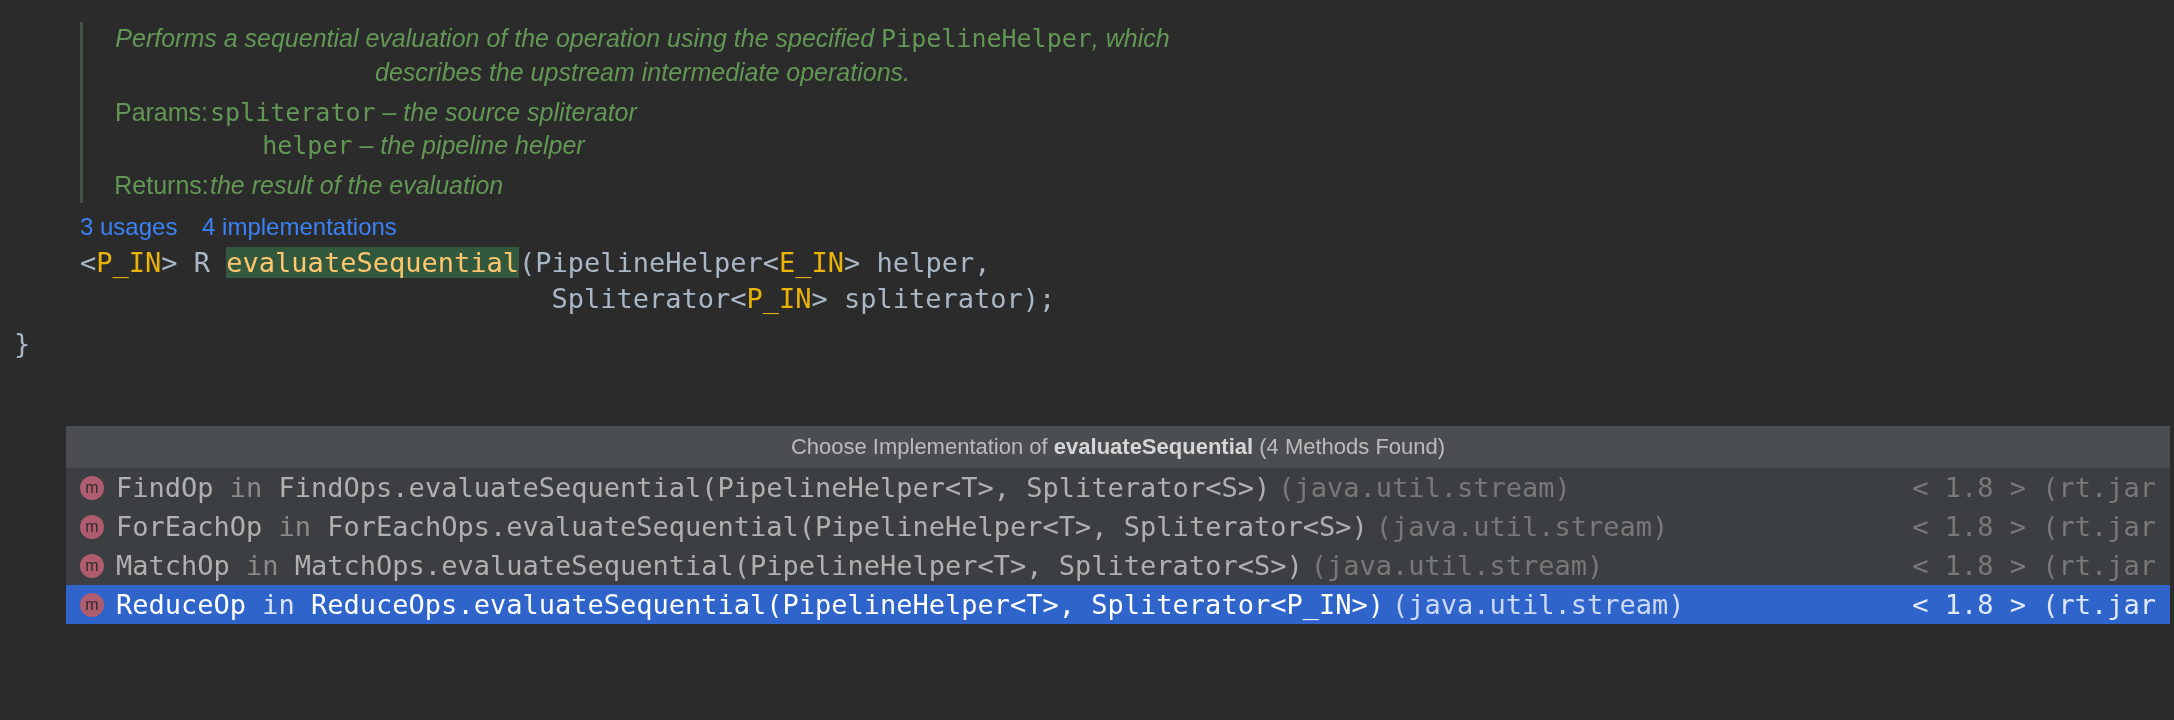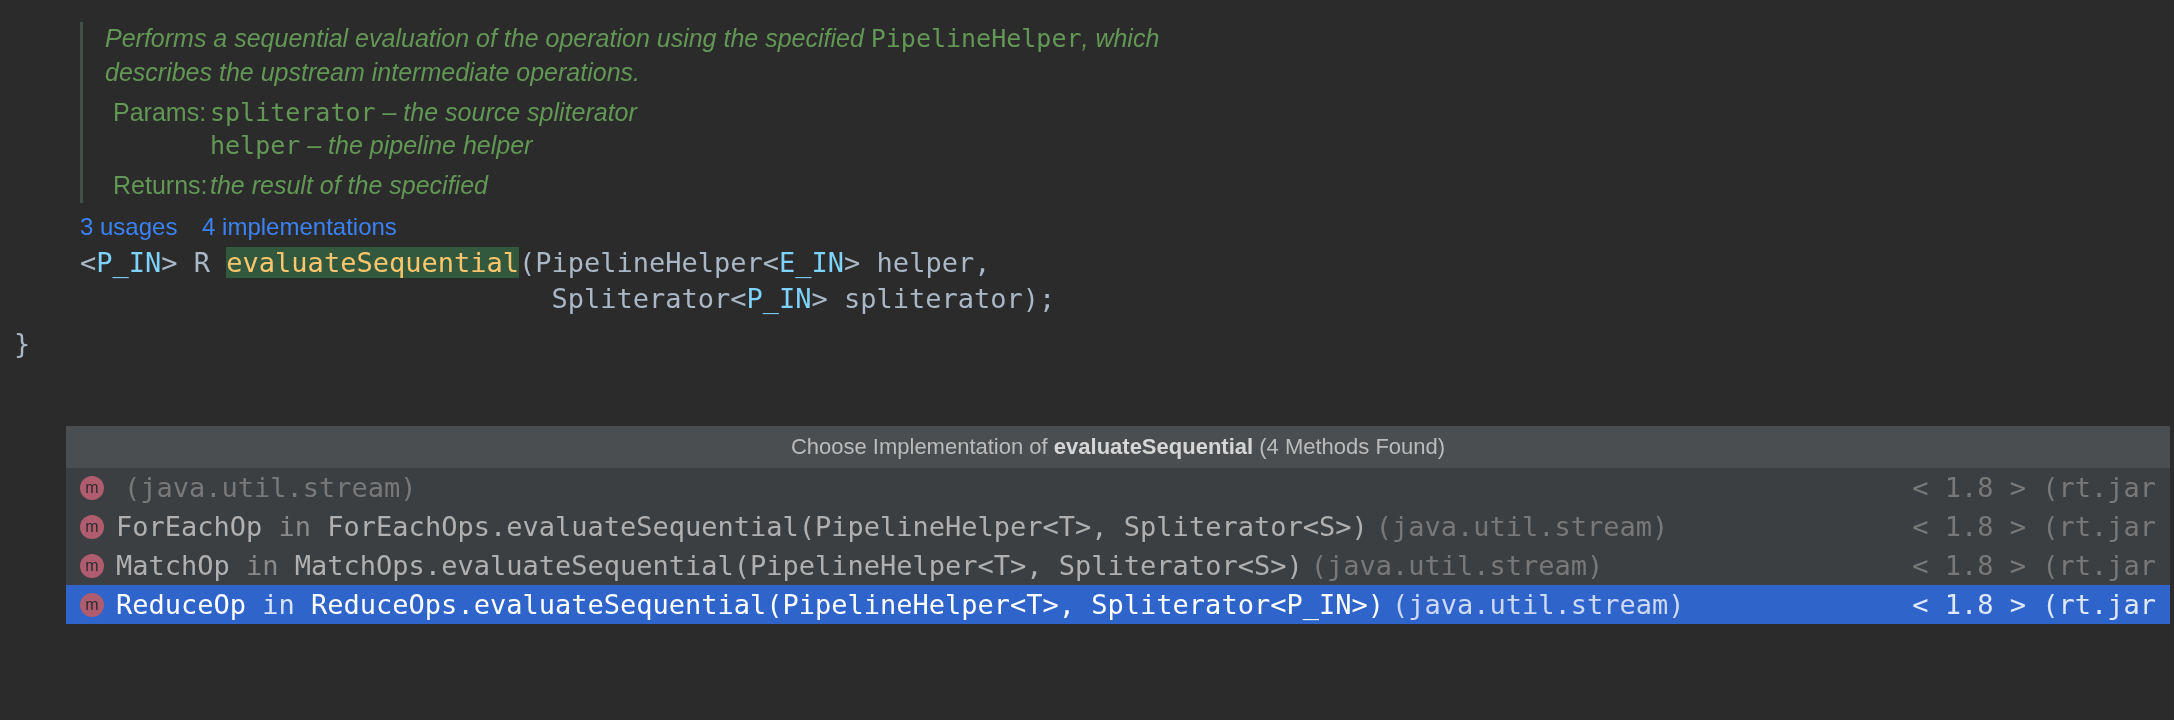--- a/index.html
+++ b/index.html
@@ -20,20 +20,21 @@
   .javadoc {
     margin: 22px 0 0 80px;
     border-left: 3px solid #455049;
     padding-left: 22px;
     color: #629755;
     font-style: italic;
     font-family: -apple-system, "Segoe UI", "Helvetica Neue", Arial, sans-serif;
     font-size: 25px;
     line-height: 1.35;
     max-width: 1100px;
+    text-align: center;
   }
   .javadoc .codeword { font-family: "Menlo","Consolas",monospace; font-style: normal; }
   .javadoc-row {
     display: flex;
     margin-top: 6px;
   }
   .javadoc-row .tag {
     width: 105px;
     padding-left: 8px;
     font-style: normal;
@@ -52,21 +53,21 @@
     font-size: 27px;
     line-height: 1.35;
     white-space: pre;
   }
   .brace {
     margin: 10px 0 0 14px;
     font-size: 27px;
     color: #a9b7c6;
   }
   .punct { color: #a9b7c6; }
-  .generic { color: #7dd3fc; }
+  .generic { color: #eab308; }
   .ret    { color: #a9b7c6; }
   .method { color: #ffc66d; }
   .method.hl { background: #32593d; }
   .type   { color: #a9b7c6; }
   .param  { color: #a9b7c6; }
   
   .popup {
     position: absolute;
     left: 66px;
     right: 4px;
@@ -127,40 +128,40 @@
     <div class="javadoc-row">
       <div class="tag">Params:</div>
       <div class="body">
         <p><span class="pname">spliterator</span><span> – the source spliterator</span></p>
         <p><span class="pname">helper</span><span> – the pipeline helper</span></p>
       </div>
     </div>
     <div class="javadoc-row">
       <div class="tag">Returns:</div>
       <div class="body">
-        <p>the result of the specified</p>
+        <p>the result of the evaluation</p>
       </div>
     </div>
   </div>
 
   <div class="hints">
     <span>3 usages</span>
     <span>4 implementations</span>
   </div>
 
   <div class="code"><span class="punct">&lt;</span><span class="generic">P_IN</span><span class="punct">&gt;</span><span class="ret"> R </span><span class="method hl">evaluateSequential</span><span class="punct">(</span><span class="type">PipelineHelper</span><span class="punct">&lt;</span><span class="generic">E_IN</span><span class="punct">&gt;</span><span class="param"> helper</span><span class="punct">,</span>
 <span>                             </span><span class="type">Spliterator</span><span class="punct">&lt;</span><span class="generic">P_IN</span><span class="punct">&gt;</span><span class="param"> spliterator</span><span class="punct">);</span></div>
 
   <div class="brace">}</div>
 
   <div class="popup">
     <div class="popup-title">
       <span>Choose Implementation of </span><span class="bold">evaluateSequential</span><span> (4 Methods Found)</span>
     </div>
     <div id="popup-list">
-        <div class="popup-item"><span class="micon">m</span><span class="pkg">(java.util.stream)</span><span class="spacer"></span><span class="meta">&lt; 1.8 &gt; (rt.jar</span></div>
+        <div class="popup-item"><span class="micon">m</span><span class="sig"><span>FindOp</span><span class="kw"> in </span><span>FindOps.evaluateSequential(PipelineHelper&lt;T&gt;, Spliterator&lt;S&gt;)</span></span><span class="pkg">(java.util.stream)</span><span class="spacer"></span><span class="meta">&lt; 1.8 &gt; (rt.jar</span></div>
         <div class="popup-item"><span class="micon">m</span><span class="sig"><span>ForEachOp</span><span class="kw"> in </span><span>ForEachOps.evaluateSequential(PipelineHelper&lt;T&gt;, Spliterator&lt;S&gt;)</span></span><span class="pkg">(java.util.stream)</span><span class="spacer"></span><span class="meta">&lt; 1.8 &gt; (rt.jar</span></div>
         <div class="popup-item"><span class="micon">m</span><span class="sig"><span>MatchOp</span><span class="kw"> in </span><span>MatchOps.evaluateSequential(PipelineHelper&lt;T&gt;, Spliterator&lt;S&gt;)</span></span><span class="pkg">(java.util.stream)</span><span class="spacer"></span><span class="meta">&lt; 1.8 &gt; (rt.jar</span></div>
         <div class="popup-item selected"><span class="micon">m</span><span class="sig"><span>ReduceOp</span><span class="kw"> in </span><span>ReduceOps.evaluateSequential(PipelineHelper&lt;T&gt;, Spliterator&lt;P_IN&gt;)</span></span><span class="pkg">(java.util.stream)</span><span class="spacer"></span><span class="meta">&lt; 1.8 &gt; (rt.jar</span></div>
       </div>
   </div>
 
 </div>
 
 </body></html>

